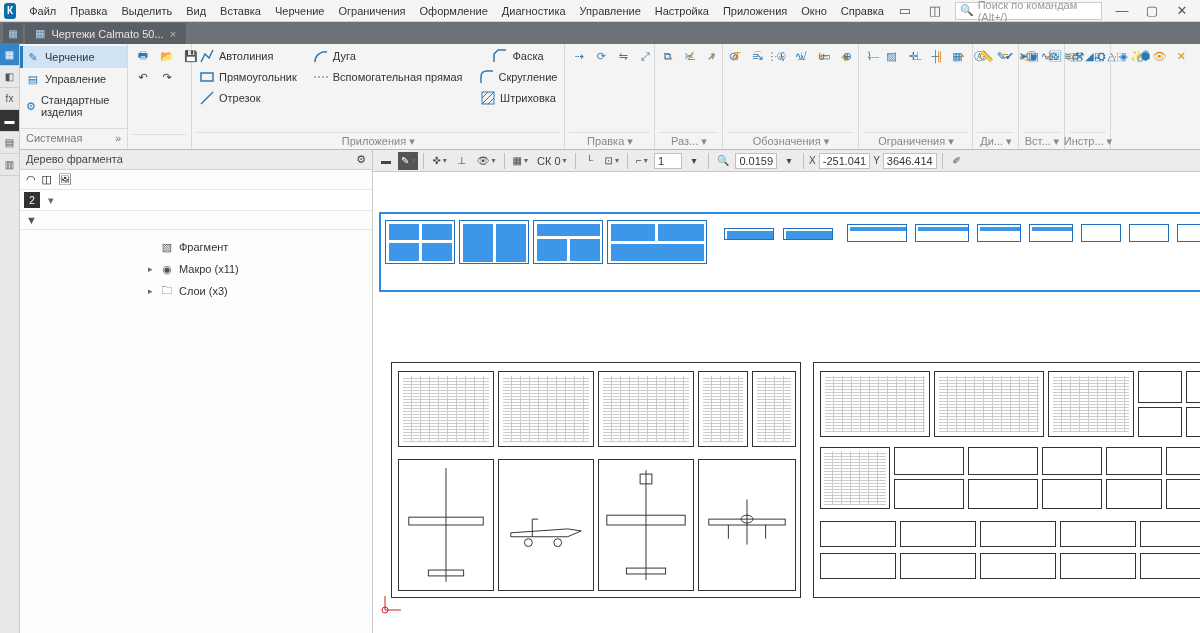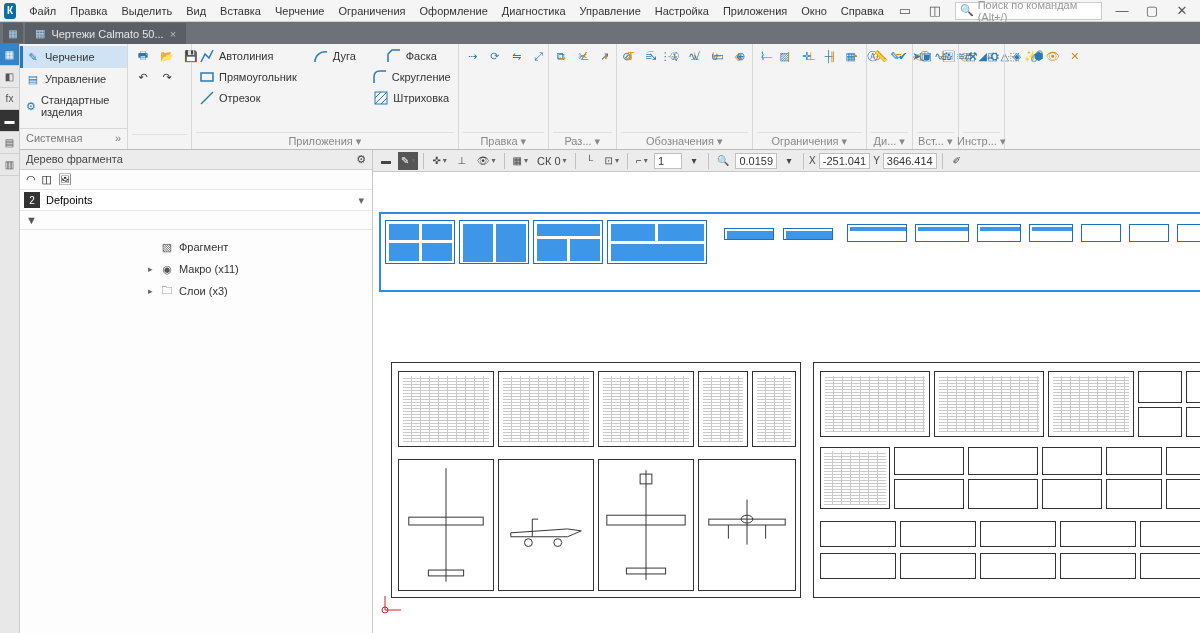--- a/index.html
+++ b/index.html
@@ -221,20 +221,28 @@
           </div>
           <div class="rib-col" style="margin-left:8px;">
             <div class="rbtn">
                 <span class="ricon blue">
                   <svg viewBox="0 0 16 16">
                     <path d="M2 14 A 10 10 0 0 1 14 4" fill="none" stroke="currentColor" stroke-width="1.5"></path>
                   </svg>
                 </span>
                 <span>Дуга</span>
               </div>
+            <div class="rbtn">
+                <span class="ricon blue">
+                  <svg viewBox="0 0 16 16">
+                    <line x1="1" y1="8" x2="15" y2="8" stroke="currentColor" stroke-width="1" stroke-dasharray="2 2"></line>
+                  </svg>
+                </span>
+                <span>Вспомогательная прямая</span>
+              </div>
           </div>
           <div class="rib-col" style="margin-left:8px;align-items:center;">
             <div class="rbtn">
                 <span class="ricon blue">
                   <svg viewBox="0 0 16 16">
                     <path d="M2 14 L2 6 L6 2 L14 2" fill="none" stroke="currentColor" stroke-width="1.5"></path>
                   </svg>
                 </span>
                 <span>Фаска</span>
               </div>
@@ -548,21 +556,20 @@
           <span>Дерево фрагмента</span>
           <span>⚙</span>
         </div>
         <div class="tree-icons-row">
           <span>◠</span>
           <span>◫</span>
           <span>🖼</span>
         </div>
         <div class="layer-row">
           <span class="num">2</span>
-          <input value="Defpoints" style="">
           <span class="dd">▾</span>
         </div>
         <div class="filter-row">▼</div>
         <div class="tree-body">
           <div class="tree-item">
             <span class="ticon">▧</span>
             <span>Фрагмент</span>
           </div>
           <div class="tree-item">
             <span class="expand">▸</span>

